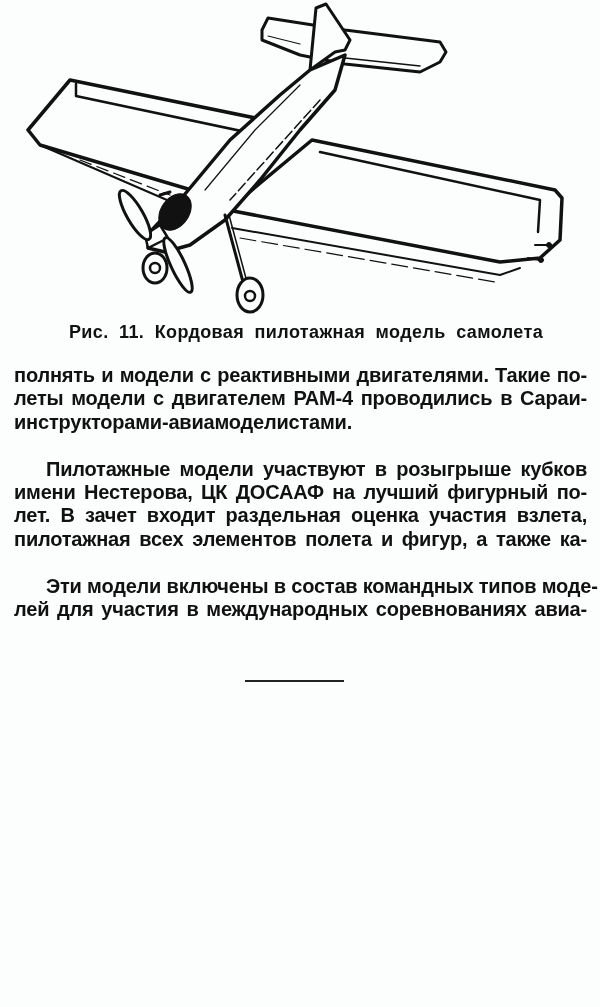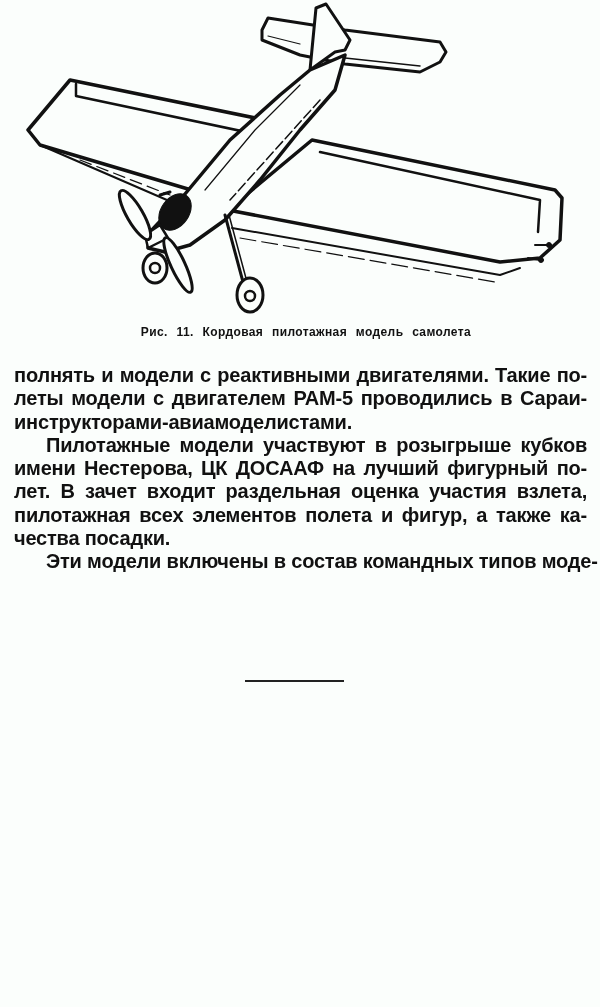--- a/index.html
+++ b/index.html
@@ -27,21 +27,21 @@
       display: block;
     }
     .caption {
       position: absolute;
       top: 318px;
       left: 0;
       width: 600px;
       text-align: center;
       font-family: "Liberation Sans", sans-serif;
       font-weight: bold;
-      font-size: 12px;
+      font-size: 18px;
       letter-spacing: 0.4px;
       word-spacing: 5px;
       line-height: 28px;
       padding-left: 12px;
       box-sizing: border-box;
     }
     .body-text {
       position: absolute;
       top: 364px;
       left: 14px;
@@ -57,20 +57,21 @@
       white-space: nowrap;
       text-align: justify;
       text-align-last: justify;
       height: 23.3px;
     }
     .line.last {
       text-align-last: left;
     }
     .line.indent {
       padding-left: 32px;
+      margin-top: 24px;
     }
     .divider {
       position: absolute;
       top: 680px;
       left: 245px;
       width: 99px;
       height: 2px;
       background: #222;
     }
   </style>
@@ -122,28 +123,28 @@
     <ellipse cx="250" cy="295" rx="13" ry="17" stroke-width="3" fill="#fbfefc"></ellipse>
     <circle cx="250" cy="296" r="5" stroke-width="2.5"></circle>
   </svg>
 </div>
 
 <div class="caption">Рис. 11. Кордовая пилотажная модель самолета</div>
 
 <div class="body-text">
   <div>
     <span class="line">полнять и модели с реактивными двигателями. Такие по-</span>
-    <span class="line">леты модели с двигателем РАМ-5 проводились в Сараи-</span>
+    <span class="line">леты модели с двигателем РАМ-4 проводились в Сараи-</span>
     <span class="line last">инструкторами-авиамоделистами.</span>
   </div>
   <div>
     <span class="line indent">Пилотажные модели участвуют в розыгрыше кубков</span>
     <span class="line">имени Нестерова, ЦК ДОСААФ на лучший фигурный по-</span>
     <span class="line">лет. В зачет входит раздельная оценка участия взлета,</span>
     <span class="line">пилотажная всех элементов полета и фигур, а также ка-</span>
-    <span class="line last">чества посадки.</span>
   </div>
   <div>
     <span class="line indent">Эти модели включены в состав командных типов моде-</span>
+    <span class="line">лей для участия в международных соревнованиях авиа-</span>
   </div>
 </div>
 
 <div class="divider"></div>
 
 </body></html>

